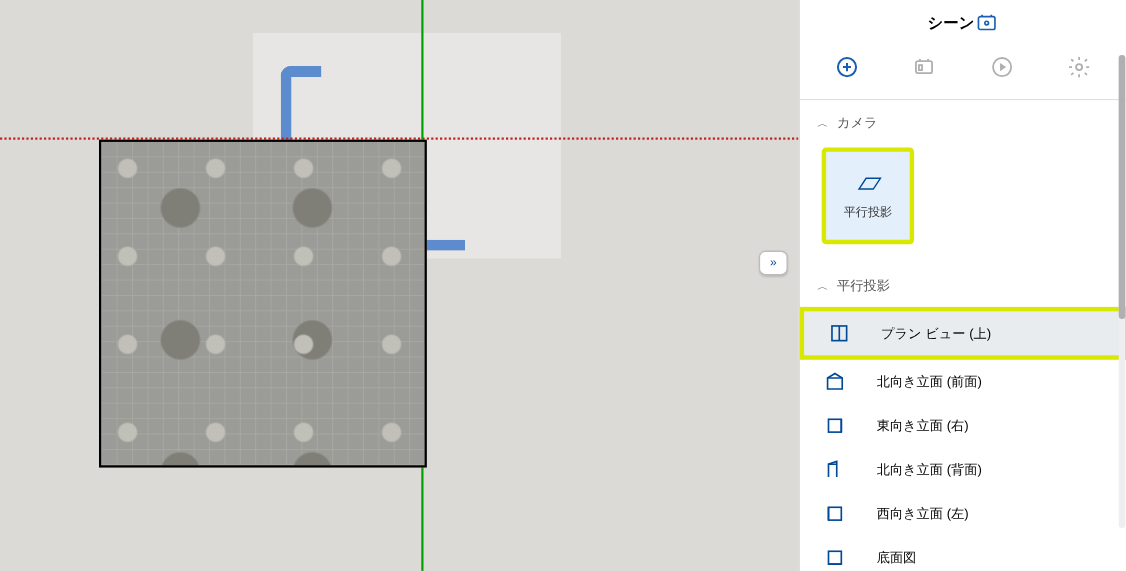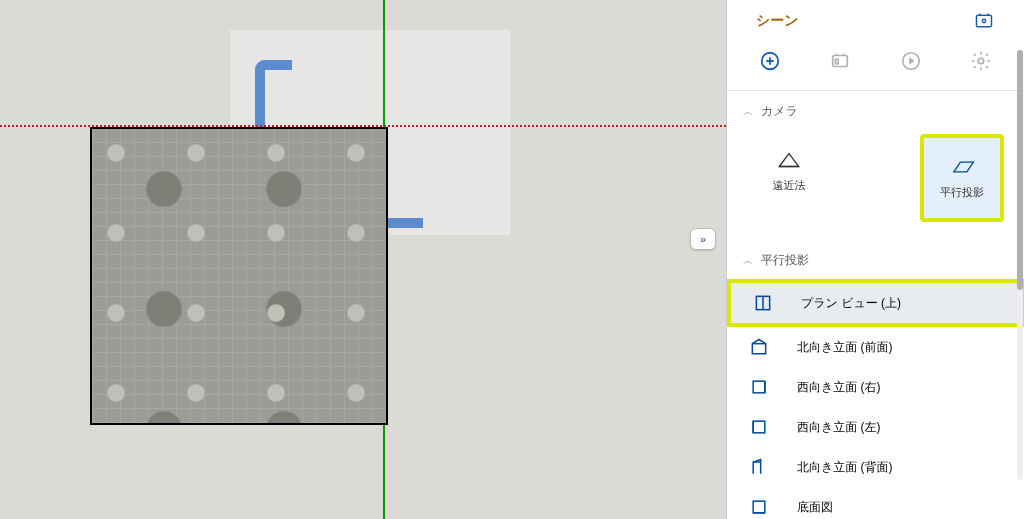--- a/index.html
+++ b/index.html
@@ -47,22 +47,22 @@
   }
   .panel-scrollbar {
     position: absolute; right: 1px; top: 50px; width: 6px; height: 430px;
     background: #eee; border-radius: 3px;
   }
   .panel-scrollbar-thumb {
     position: absolute; top: 0; width: 6px; height: 240px; background: #b0b0b0; border-radius: 3px;
   }
 
   .panel-title-row {
-    display: flex; align-items: center; justify-content: space-between;
-    padding: 10px 29px 8px; font-size: 14px; font-weight: 600; color: #a16207;
+    display: flex; align-items: center; justify-content: center;
+    padding: 10px 29px 8px; font-size: 14px; font-weight: 600; color: #000000;
   }
   .panel-actions {
     display: flex; justify-content: space-between; padding: 10px 32px 18px;
     border-bottom: 1px solid #e0e0e0;
   }
   .action-icon { width: 22px; height: 22px; color: #1a5fb4; display:flex; align-items:center; justify-content:center; }
   .action-icon.muted { color: #b0b0b0; }
 
   .section-head {
     display: flex; align-items: center; gap: 8px; padding: 12px 16px 10px; color: #555;
@@ -146,27 +146,20 @@
       </svg>
     </span>
   </div>
 
   <div class="section-head">
     <span class="chev">︿</span>
     <span>カメラ</span>
   </div>
 
   <div class="camera-row">
-    <div class="cam-item">
-      <svg class="cam-icon" viewBox="0 0 32 24" fill="none" stroke="#333" stroke-width="1.6">
-        <path d="M4 20 L16 4 L28 20 Z"></path>
-          <path d="M4 20 L28 20"></path>
-      </svg>
-      <span>遠近法</span>
-    </div>
     <div class="cam-item selected">
       <svg class="cam-icon" viewBox="0 0 32 24" fill="none" stroke="#004a99" stroke-width="1.6">
         <path d="M6 18 L14 6 L30 6 L22 18 Z"></path>
       </svg>
       <span>平行投影</span>
     </div>
   </div>
 
   <div class="section-head">
     <span class="chev">︿</span>
@@ -192,43 +185,43 @@
       </span>
       <span>北向き立面 (前面)</span>
     </div>
     <div class="view-item">
       <span class="vicon">
         <svg viewBox="0 0 24 24" width="20" height="20" fill="none" stroke="currentColor" stroke-width="1.8">
           <rect x="5" y="5" width="14" height="14"></rect>
             <path d="M19 5v14"></path>
         </svg>
       </span>
-      <span>西向き立面 (右)</span>
+      <span>東向き立面 (右)</span>
+    </div>
+    <div class="view-item">
+      <span class="vicon">
+        <svg viewBox="0 0 24 24" width="20" height="20" fill="none" stroke="currentColor" stroke-width="1.8">
+          <path d="M5 20 V6 L14 3 V20"></path>
+            <path d="M5 6h9"></path>
+        </svg>
+      </span>
+      <span>北向き立面 (背面)</span>
     </div>
     <div class="view-item">
       <span class="vicon">
         <svg viewBox="0 0 24 24" width="20" height="20" fill="none" stroke="currentColor" stroke-width="1.8">
           <rect x="5" y="5" width="14" height="14"></rect>
             <path d="M5 5v14"></path>
         </svg>
       </span>
       <span>西向き立面 (左)</span>
     </div>
     <div class="view-item">
       <span class="vicon">
         <svg viewBox="0 0 24 24" width="20" height="20" fill="none" stroke="currentColor" stroke-width="1.8">
-          <path d="M5 20 V6 L14 3 V20"></path>
-            <path d="M5 6h9"></path>
-        </svg>
-      </span>
-      <span>北向き立面 (背面)</span>
-    </div>
-    <div class="view-item">
-      <span class="vicon">
-        <svg viewBox="0 0 24 24" width="20" height="20" fill="none" stroke="currentColor" stroke-width="1.8">
           <rect x="5" y="5" width="14" height="14"></rect>
             <path d="M5 19h14"></path>
         </svg>
       </span>
       <span>底面図</span>
     </div>
   </div>
 </div>
 
 </body></html>

